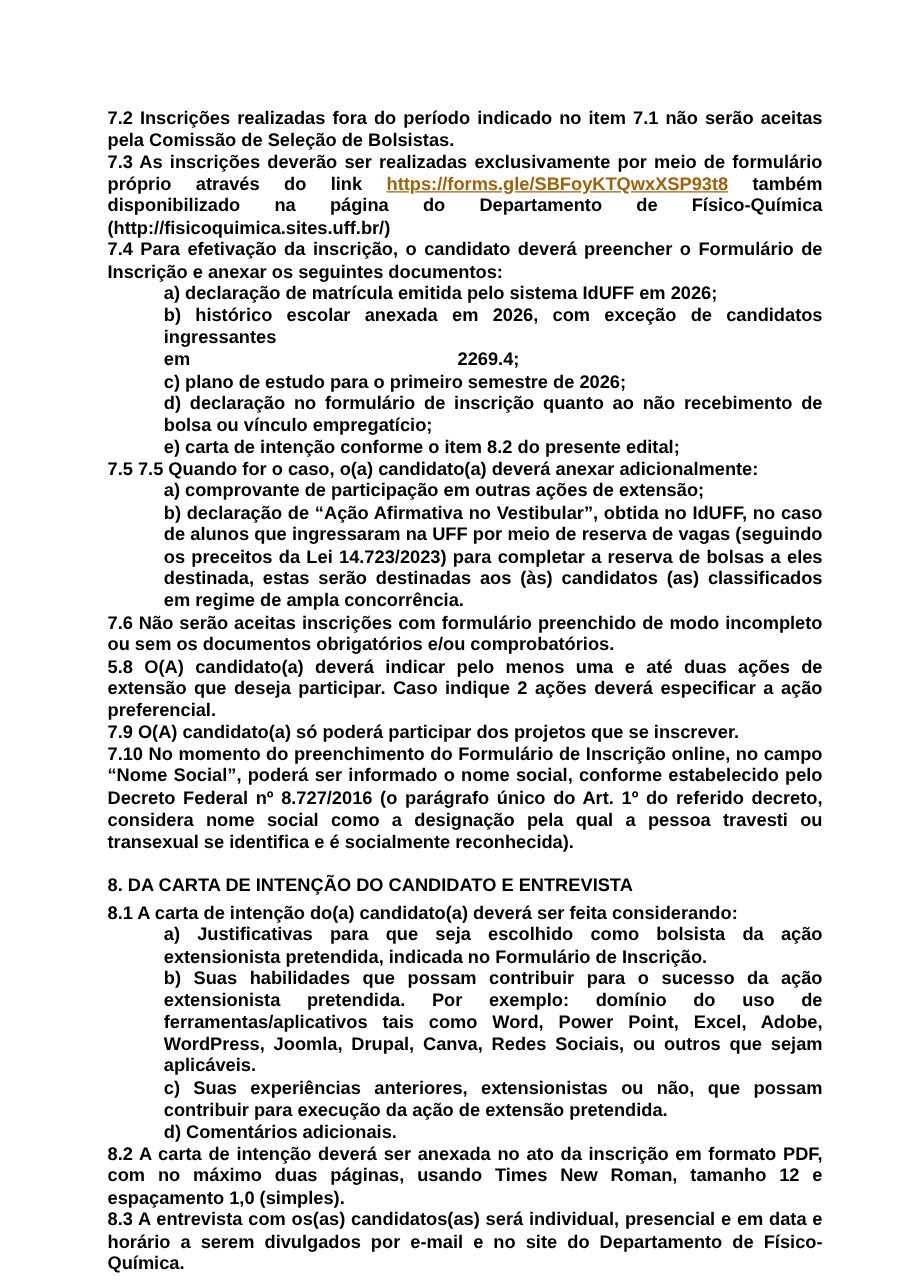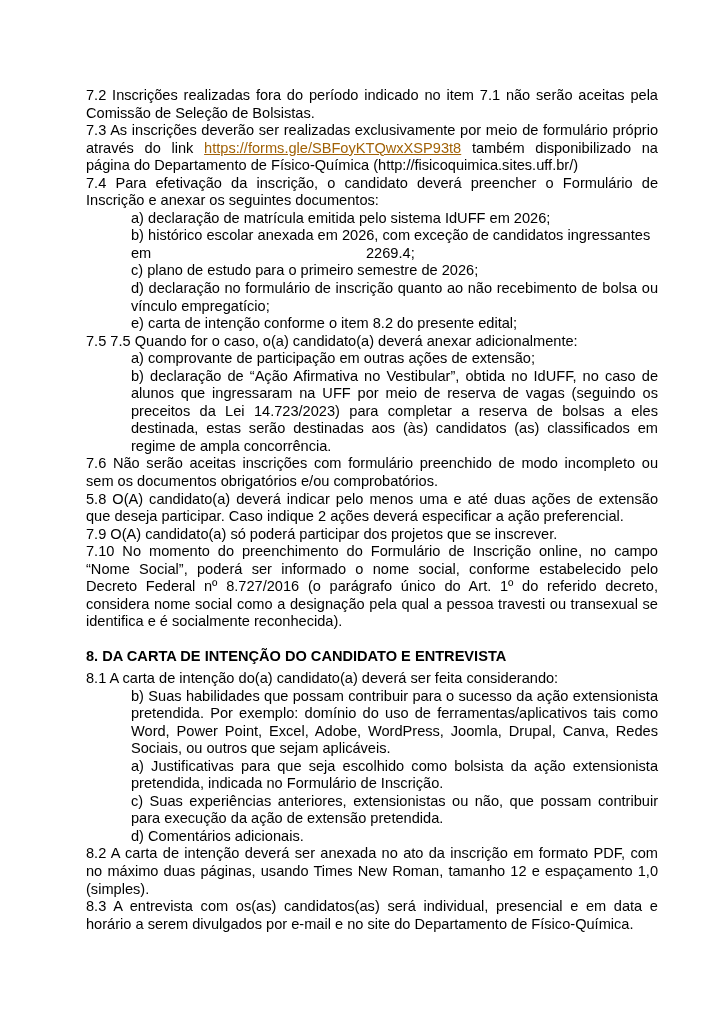--- a/index.html
+++ b/index.html
@@ -2,21 +2,21 @@
 <html><head>
 <meta charset="utf-8">
 <style>
   html, body { margin: 0; padding: 0; background: #ffffff; }
   body { width: 724px; height: 1024px; position: relative; overflow: hidden; }
   .page {
     position: absolute; left: 86px; top: 87px; width: 572px;
     font-family: "Liberation Sans", sans-serif;
     font-size: 14.6px; line-height: 17.55px; color: #000;
   }
-  .p { text-align: justify; margin: 0; }
+  .p { text-align: justify; margin: 0; font-weight: bold; }
   .ind { padding-left: 45px; }
   .link { color: #a16207; text-decoration: underline; }
   .heading { font-weight: bold; margin-top: 17.5px; margin-bottom: 4px; }
   .gap-em { display: inline-block; width: 235px; }
 </style>
 </head>
 <body>
 
 <div class="page">
   <p class="p">7.2 Inscrições realizadas fora do período indicado no item 7.1 não serão aceitas pela Comissão de Seleção de Bolsistas.</p>
@@ -29,19 +29,19 @@
   <p class="p ind">e) carta de intenção conforme o item 8.2 do presente edital;</p>
   <p class="p">7.5 7.5 Quando for o caso, o(a) candidato(a) deverá anexar adicionalmente:</p>
   <p class="p ind">a) comprovante de participação em outras ações de extensão;</p>
   <p class="p ind">b) declaração de “Ação Afirmativa no Vestibular”, obtida no IdUFF, no caso de alunos que ingressaram na UFF por meio de reserva de vagas (seguindo os preceitos da Lei 14.723/2023) para completar a reserva de bolsas a eles destinada, estas serão destinadas aos (às) candidatos (as) classificados em regime de ampla concorrência.</p>
   <p class="p">7.6 Não serão aceitas inscrições com formulário preenchido de modo incompleto ou sem os documentos obrigatórios e/ou comprobatórios.</p>
   <p class="p">5.8 O(A) candidato(a) deverá indicar pelo menos uma e até duas ações de extensão que deseja participar. Caso indique 2 ações deverá especificar a ação preferencial.</p>
   <p class="p">7.9 O(A) candidato(a) só poderá participar dos projetos que se inscrever.</p>
   <p class="p">7.10 No momento do preenchimento do Formulário de Inscrição online, no campo “Nome Social”, poderá ser informado o nome social, conforme estabelecido pelo Decreto Federal nº 8.727/2016 (o parágrafo único do Art. 1º do referido decreto, considera nome social como a designação pela qual a pessoa travesti ou transexual se identifica e é socialmente reconhecida).</p>
   <p class="p heading">8. DA CARTA DE INTENÇÃO DO CANDIDATO E ENTREVISTA</p>
   <p class="p">8.1 A carta de intenção do(a) candidato(a) deverá ser feita considerando:</p>
+  <p class="p ind">a) Justificativas para que seja escolhido como bolsista da ação extensionista pretendida, indicada no Formulário de Inscrição.</p>
   <p class="p ind">b) Suas habilidades que possam contribuir para o sucesso da ação extensionista pretendida. Por exemplo: domínio do uso de ferramentas/aplicativos tais como Word, Power Point, Excel, Adobe, WordPress, Joomla, Drupal, Canva, Redes Sociais, ou outros que sejam aplicáveis.</p>
-  <p class="p ind">a) Justificativas para que seja escolhido como bolsista da ação extensionista pretendida, indicada no Formulário de Inscrição.</p>
   <p class="p ind">c) Suas experiências anteriores, extensionistas ou não, que possam contribuir para execução da ação de extensão pretendida.</p>
   <p class="p ind">d) Comentários adicionais.</p>
   <p class="p">8.2 A carta de intenção deverá ser anexada no ato da inscrição em formato PDF, com no máximo duas páginas, usando Times New Roman, tamanho 12 e espaçamento 1,0 (simples).</p>
   <p class="p">8.3 A entrevista com os(as) candidatos(as) será individual, presencial e em data e horário a serem divulgados por e-mail e no site do Departamento de Físico-Química.</p>
 </div>
 
 </body></html>

